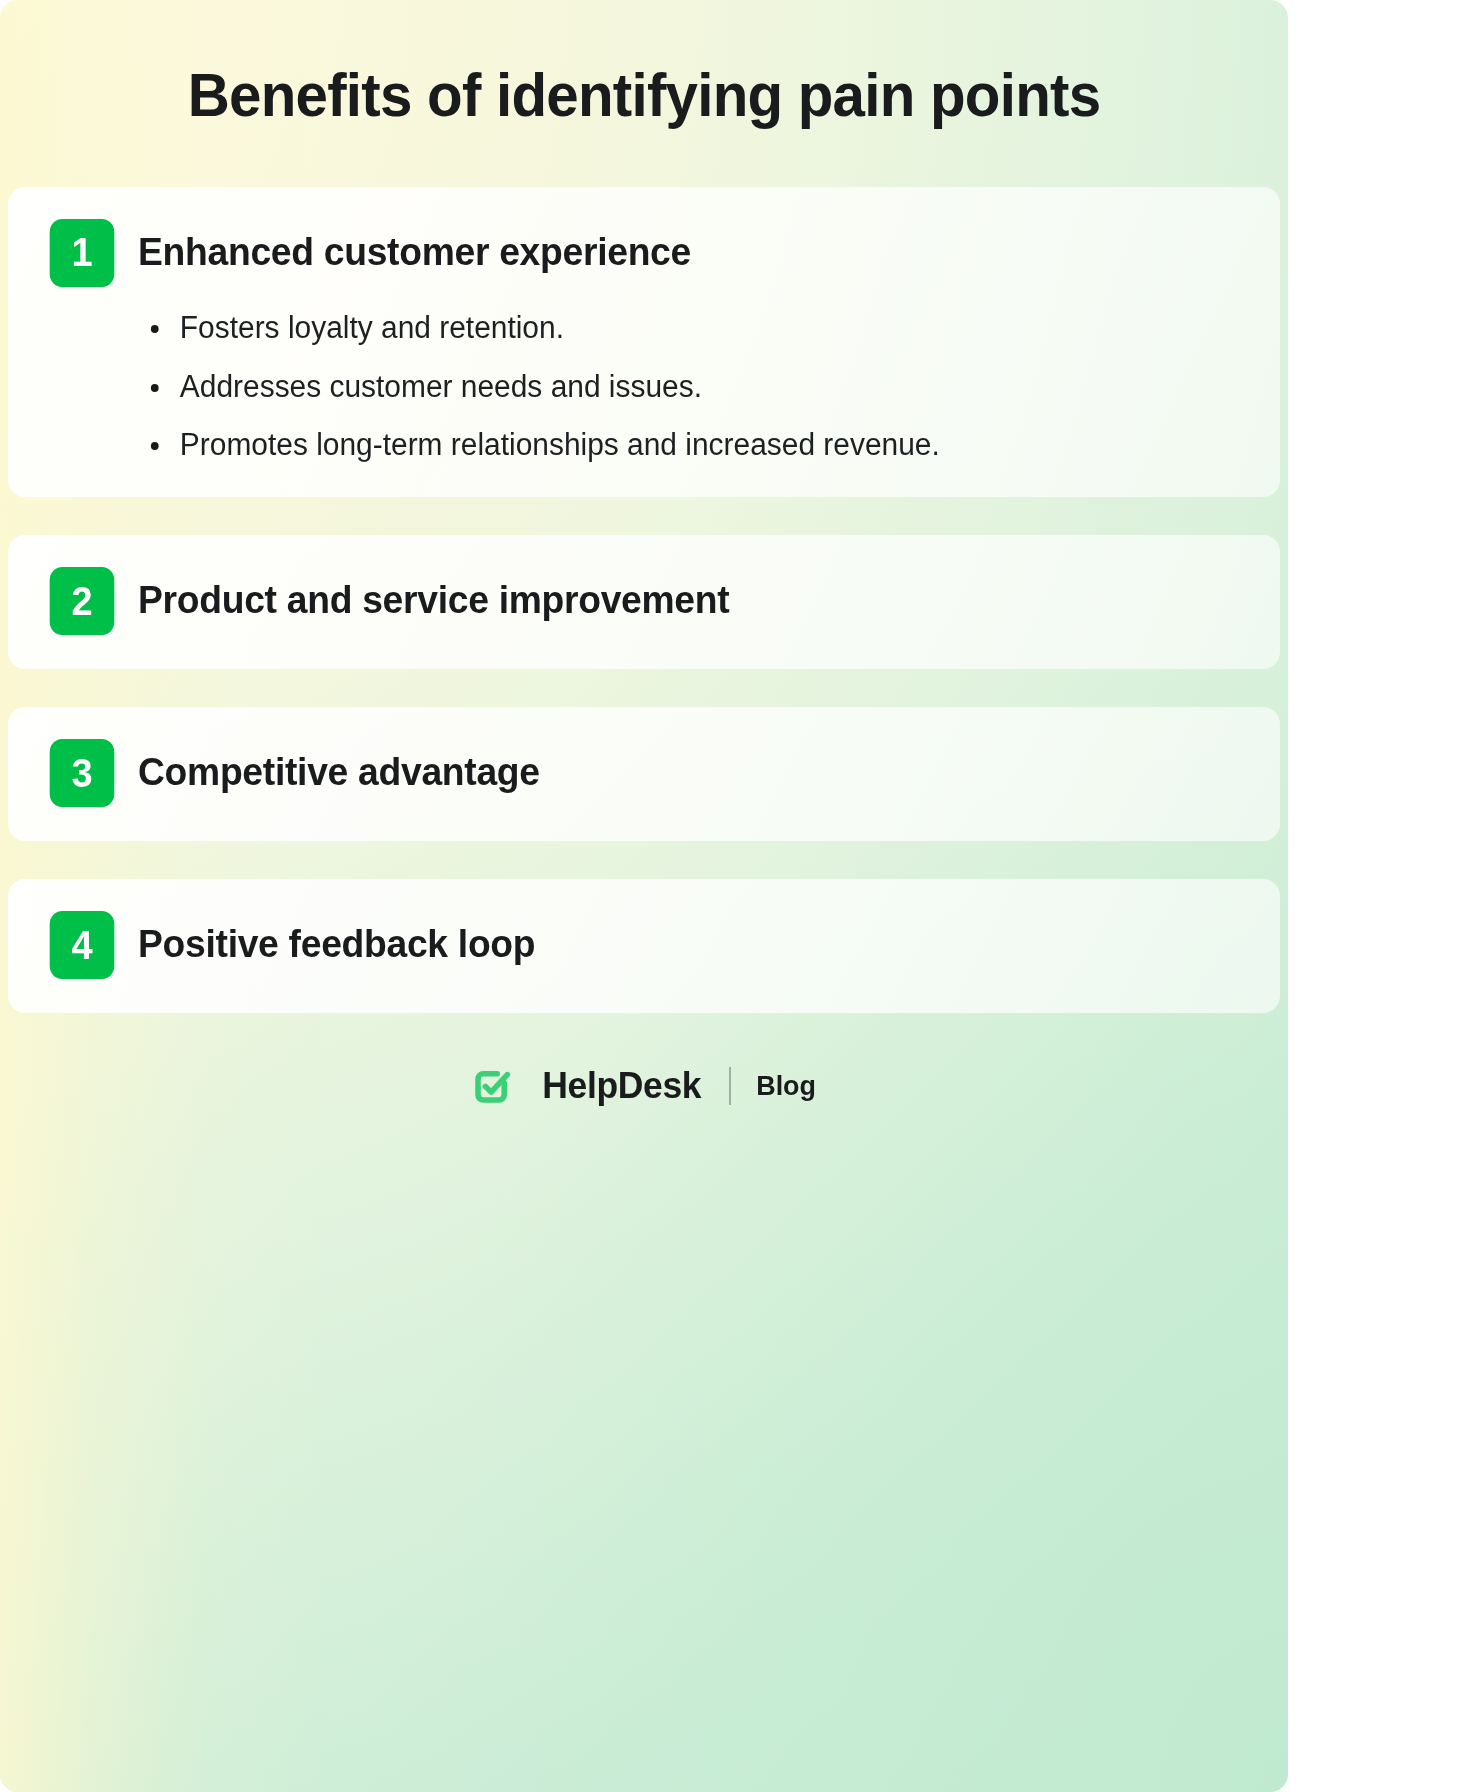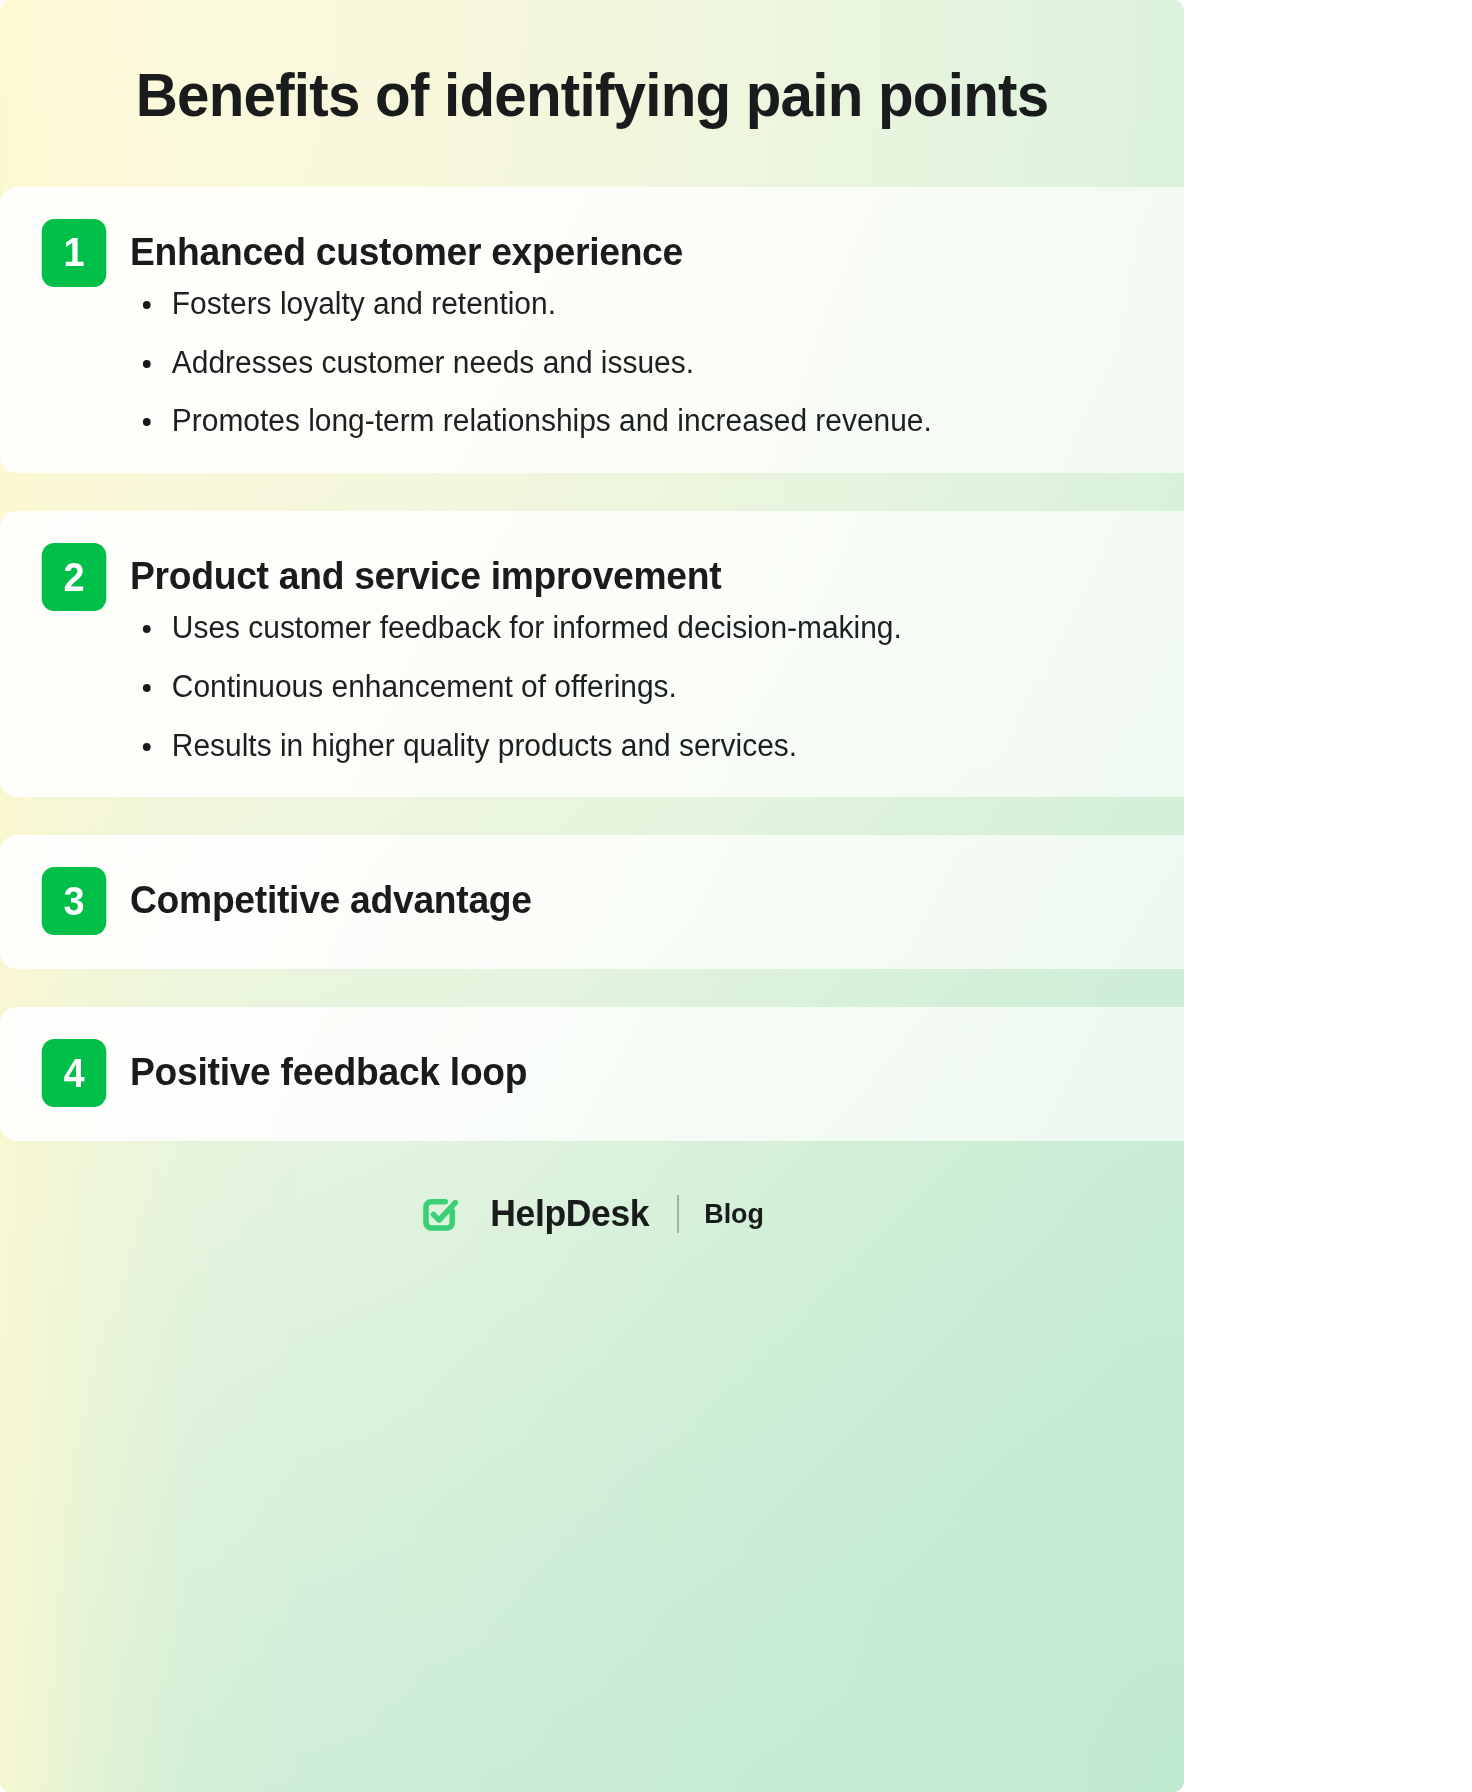--- a/index.html
+++ b/index.html
@@ -4,23 +4,23 @@
 <style>
   * { margin:0; padding:0; box-sizing:border-box; }
 
   html, body {
     width:1472px; height:1792px;
     font-family:"Liberation Sans", sans-serif;
   }
 
   #infographic {
     position:relative;
-    width:1184px; height:1792px;
+    width:1288px; height:1792px;
     overflow:hidden;
-    border-radius:11px;
+    border-radius:18px;
     background:
       radial-gradient(150% 120% at 0% 0%,
         #fcfbdf 0%, #fbf9dd 14%, #f7f7dc 26%,
         #eef6de 42%, #e2f3de 58%,
         #d6f0da 74%, #ccedd7 88%, #c8ecd6 100%);
   }
 
   
   #infographic::before {
     content:"";
@@ -109,20 +109,21 @@
     color:#191b1c;
     letter-spacing:-0.3px;
     padding-top:11px;
     font-family:"Liberation Sans Narrow","Liberation Sans", sans-serif;
     transform:scaleX(0.955);
     transform-origin:left center;
   }
 
   .bullets {
     list-style:none;
+    margin-top:24px;
     padding-left:100px;
   }
 
   .bullets li {
     position:relative;
     font-size:31px;
     line-height:1.12;
     color:#1d2021;
     padding-left:33px;
     margin-bottom:24px;
@@ -202,25 +203,20 @@
         <li>Addresses customer needs and issues.</li>
         <li>Promotes long-term relationships and increased revenue.</li>
       </ul>
     </section>
 
     <section class="card">
       <div class="card-head">
         <div class="badge">2</div>
         <h2 class="card-title">Product and service improvement</h2>
       </div>
-      <ul class="bullets">
-        <li>Uses customer feedback for informed decision-making.</li>
-        <li>Continuous enhancement of offerings.</li>
-        <li>Results in higher quality products and services.</li>
-      </ul>
     </section>
 
     <section class="card">
       <div class="card-head">
         <div class="badge">3</div>
         <h2 class="card-title">Competitive advantage</h2>
       </div>
     </section>
 
     <section class="card">

